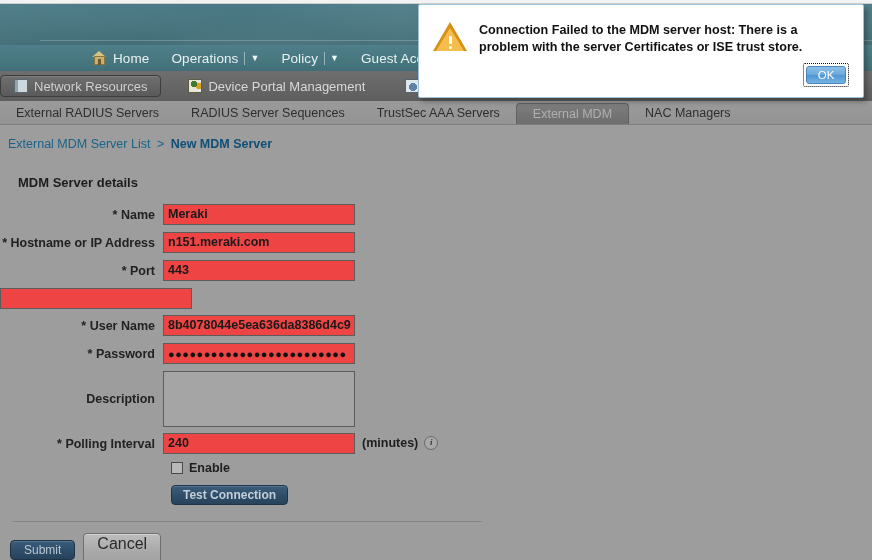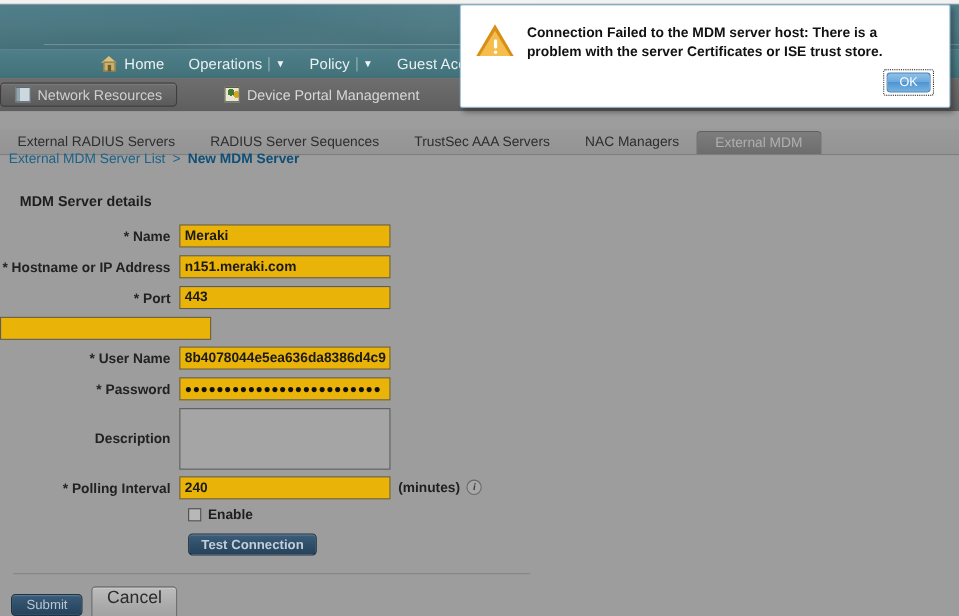--- a/index.html
+++ b/index.html
@@ -111,21 +111,21 @@
     align-items: center;
     font-size: 13px;
     color: #e3e3e3;
     box-sizing: border-box;
   }
   .subnav-tab {
     display:flex;
     align-items:center;
     height: 22px;
     padding: 0 13px;
-    margin-right: 30px;
+    margin-right: 14px;
     white-space: nowrap;
     color: #d8d8d8;
     box-sizing:border-box;
   }
   .subnav-tab.selected {
     background: linear-gradient(180deg,#6f6f6f 0%, #5a5a5a 100%);
     border: 1px solid #3d3d3d;
     border-radius: 4px;
     color: #cfcfcf;
     box-shadow: inset 0 1px 0 rgba(255,255,255,0.10);
@@ -140,21 +140,21 @@
                 background-image:linear-gradient(90deg,#93a4ad 0 3px, #cdd8de 3px 100%); }
   .ic-people  { background:#e9e6d8; border:1px solid #5e5e45; box-sizing:border-box;
                 background-image:radial-gradient(circle at 5px 4px,#3f7a33 0 3px, transparent 3px),
                                  radial-gradient(circle at 10px 6px,#d7a21e 0 3px, transparent 3px); }
   .ic-pxgrid  { background:#dfe8ef; border:1px solid #55646e; box-sizing:border-box;
                 background-image:radial-gradient(circle at 7px 7px,#5d84a6 0 4px, transparent 4px); }
 
   
   .tabbar {
     position: absolute;
-    left: 0; top: 117px;
+    left: 0; top: 101px;
     width: 872px; height: 24px;
     background: linear-gradient(180deg,#9a9a9a 0%, #949494 100%);
     border-bottom: 1px solid #7e7e7e;
     display:flex;
     align-items: flex-end;
     font-size: 12.5px;
     color: #2b2b2b;
     box-sizing: border-box;
   }
   .tab {
@@ -212,21 +212,21 @@
     color: #222;
     line-height: 22px;
     white-space: nowrap;
     box-sizing: border-box;
   }
   .fld {
     width: 192px;
     height: 21px;
     box-sizing: border-box;
     border: 1px solid #5c5c5c;
-    background: #eab308;
+    background: #ef4444;
     font-family: "Liberation Sans", sans-serif;
     font-size: 12.5px;
     color: #1a1a1a;
     padding: 0 4px;
     outline: none;
     border-radius: 0;
     overflow: hidden;
     line-height: 19px;
     white-space: nowrap;
   }
@@ -480,22 +480,22 @@
     <div class="subnav-tab">
       <span class="ic ic-pxgrid"></span>
       <span>pxGrid</span>
     </div>
   </div>
 
   <div class="tabbar">
     <div class="tab">External RADIUS Servers</div>
     <div class="tab">RADIUS Server Sequences</div>
     <div class="tab">TrustSec AAA Servers</div>
+    <div class="tab active">External MDM</div>
     <div class="tab">NAC Managers</div>
-    <div class="tab active">External MDM</div>
   </div>
 
   <div class="breadcrumb">
     <span class="crumb-link">External MDM Server List</span>
     <span class="crumb-sep">&gt;</span>
     <span class="crumb-current">New MDM Server</span>
   </div>
 
   <div class="panel-title">MDM Server details</div>
 

